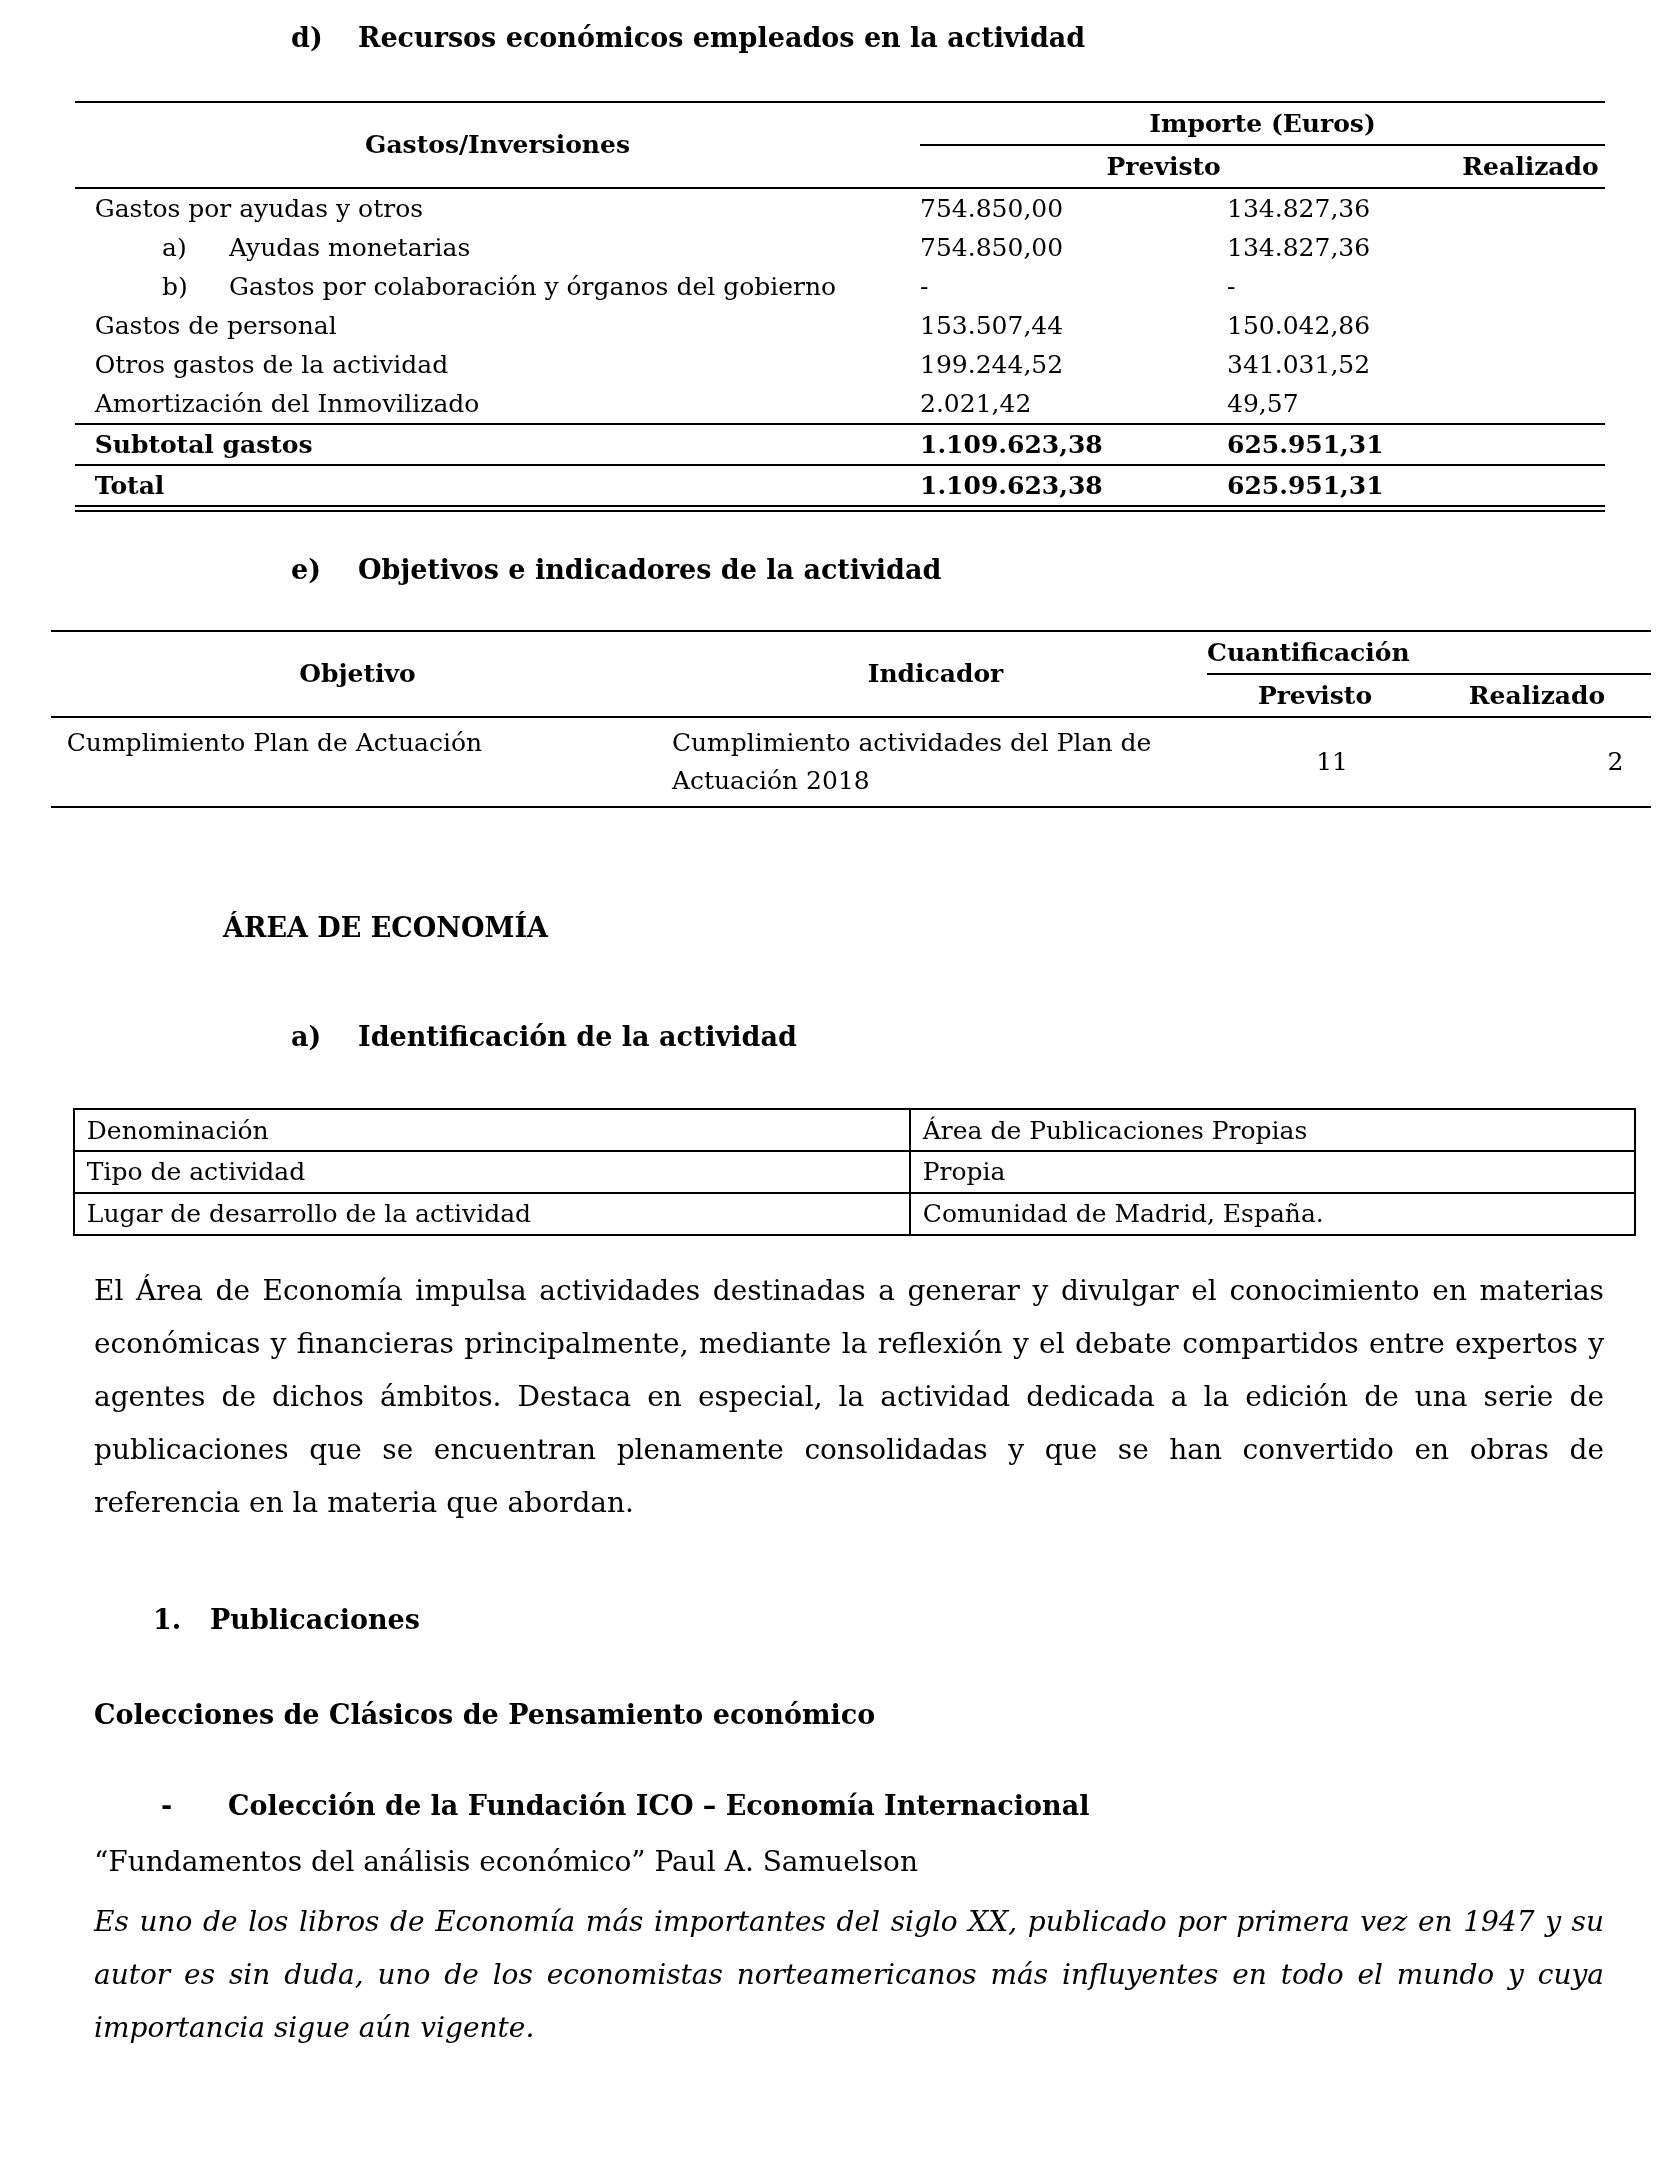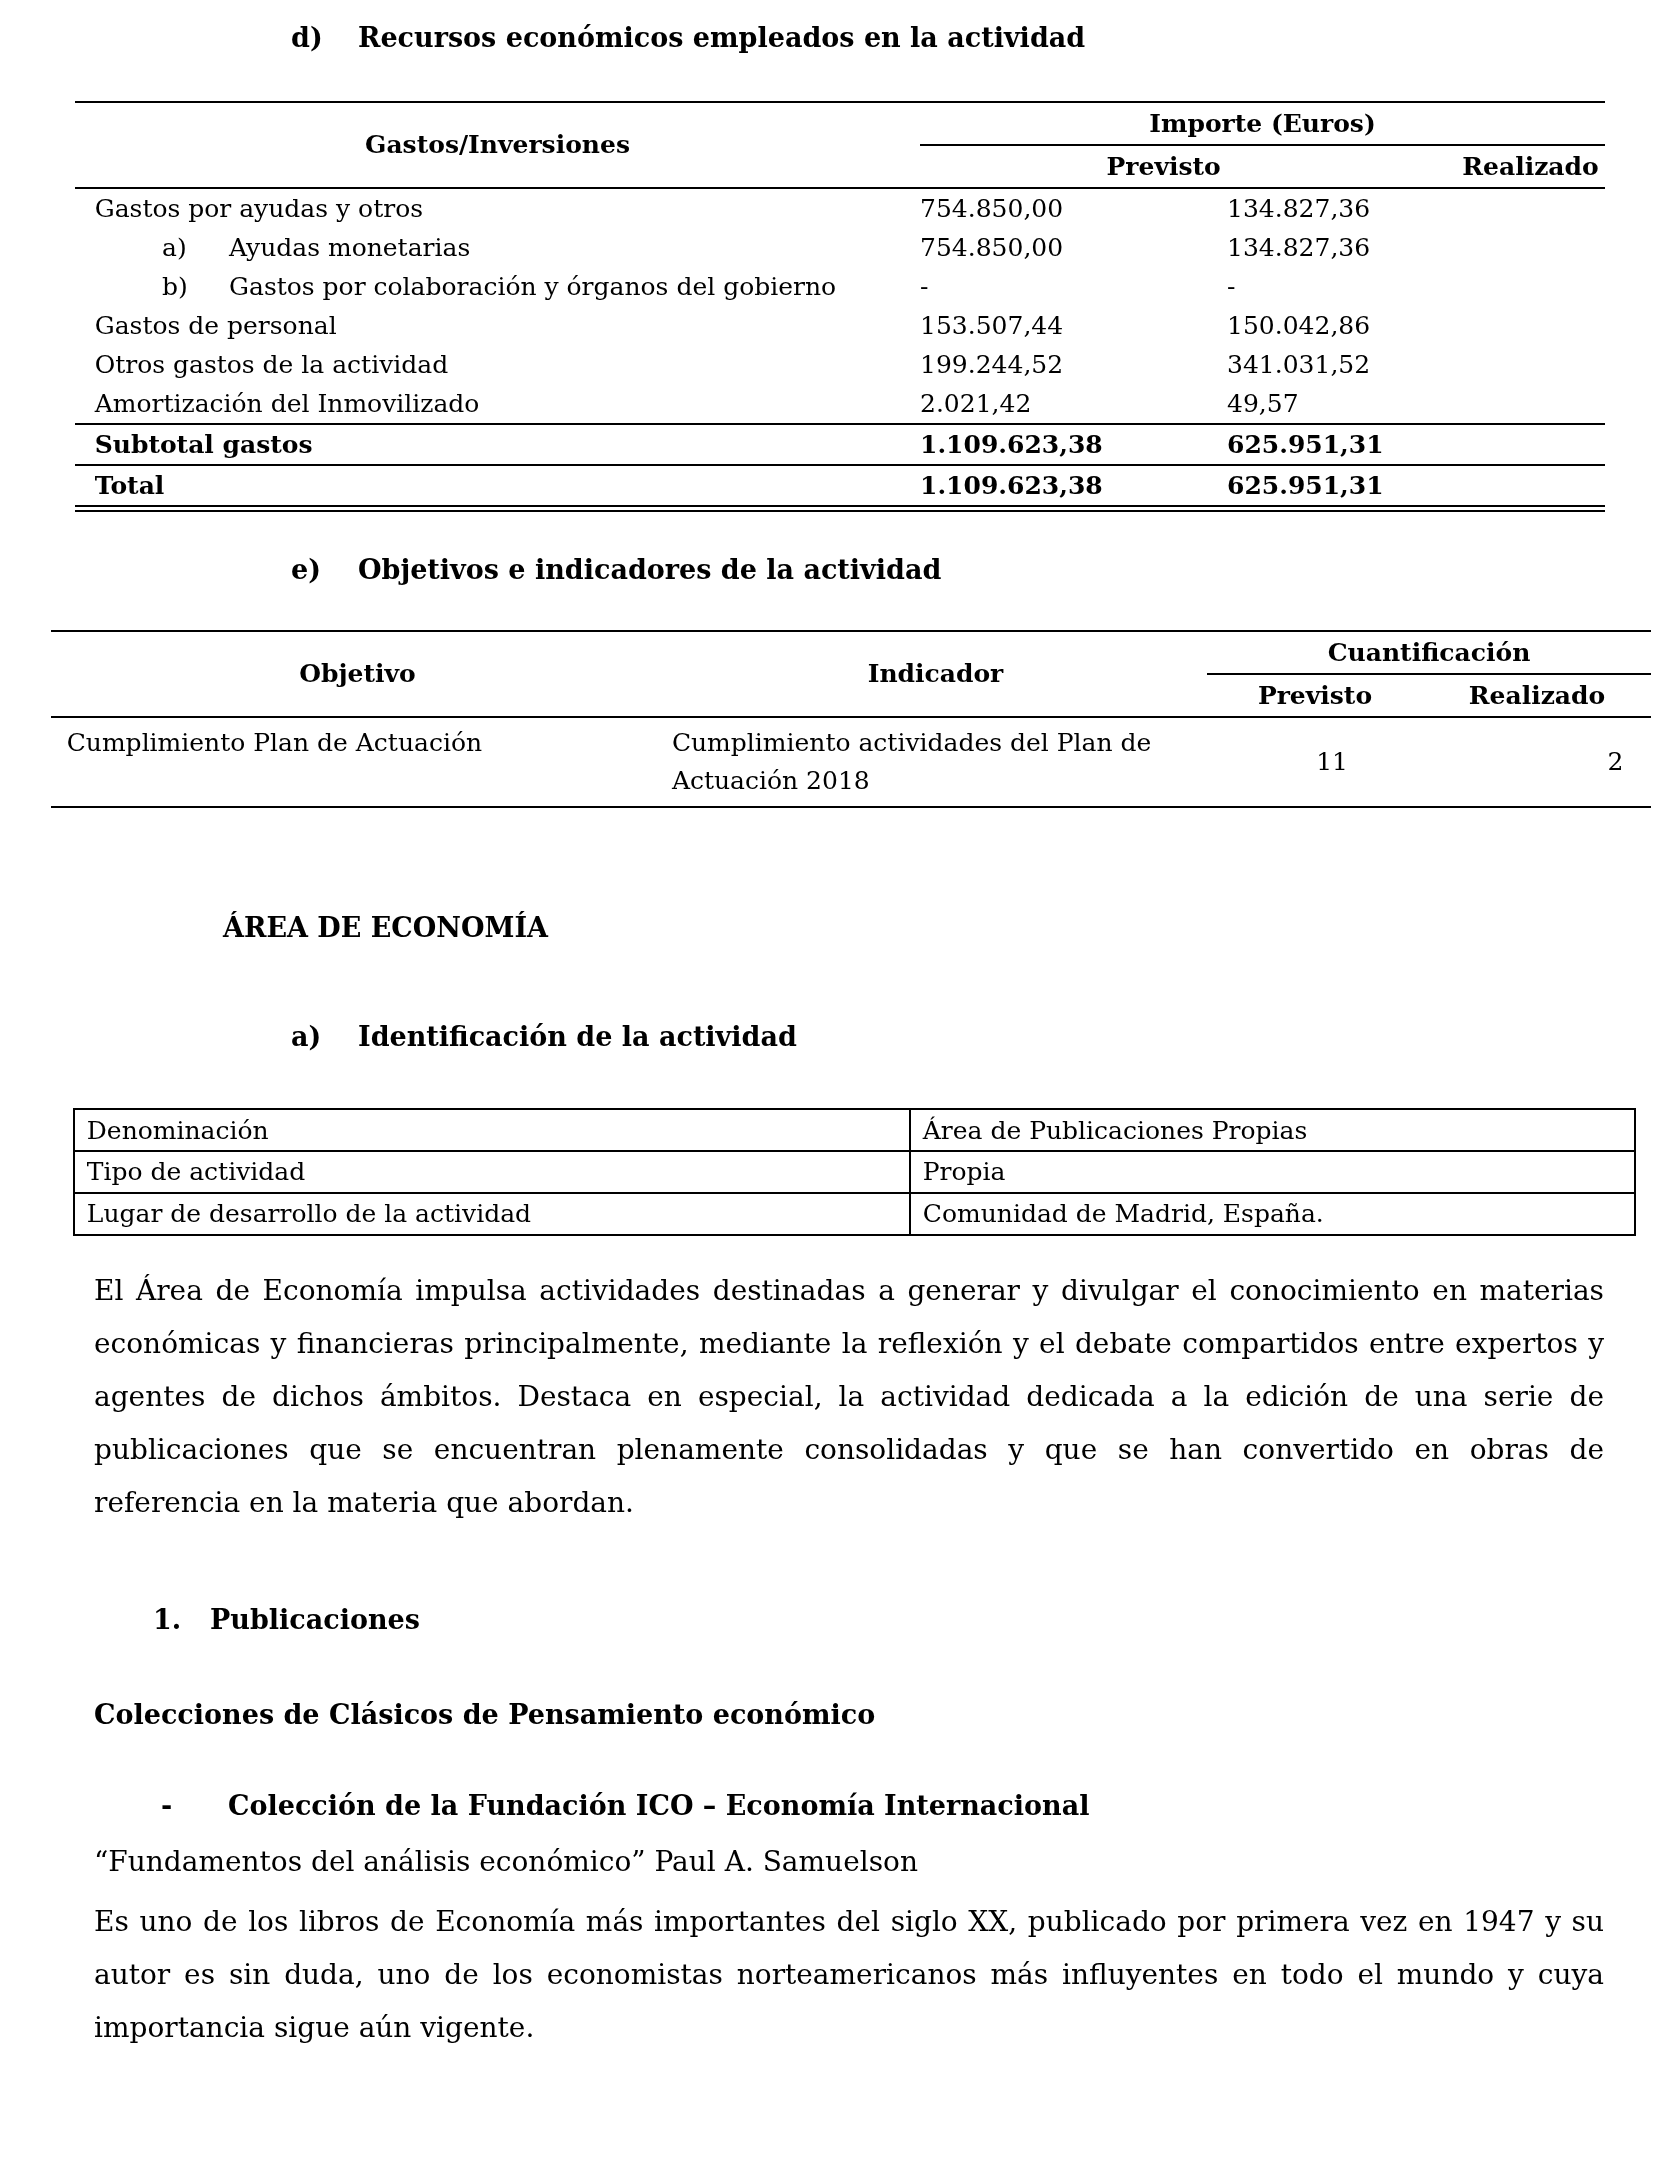--- a/index.html
+++ b/index.html
@@ -50,21 +50,21 @@
   
   .t2 {
     width: 1600px;
     margin: 42px 0 0 51px;
     border-top: 2.4px solid #000;
     border-bottom: 2.4px solid #000;
     font-size: 25px;
   }
   .t2 th { font-weight: bold; line-height: 41px; }
   .t2 th.obj-h, .t2 th.ind-h { text-align: center; vertical-align: middle; border-bottom: 2.4px solid #000; }
-  .t2 th.group-h { text-align: center; border-bottom: 2.4px solid #000; height: 42px; }
+  .t2 th.group-h { text-align: left; border-bottom: 2.4px solid #000; height: 42px; }
   .t2 th.sub-h { text-align: center; border-bottom: 2.4px solid #000; height: 42px; }
   .t2 td { line-height: 38px; vertical-align: middle; padding: 6.3px 0; }
   .t2 td.obj { text-align: left; padding-left: 15.7px; vertical-align: top; }
   .t2 td.ind { text-align: left; padding-left: 7.9px; padding-right: 15.7px; vertical-align: top; }
   .t2 td.num { text-align: right; }
   .t2 td.num.prev { padding-right: 75px; }
   .t2 td.num.real { padding-right: 27.5px; }
 
   
   .t3 {
@@ -84,21 +84,21 @@
   
   .para {
     width: 1510px;
     margin-left: 94px;
     font-size: 28px;
     line-height: 53px;
     text-align: justify;
   }
   .p-intro { margin-top: 28px; }
   .p-book  { margin-top: 11.8px; text-align: left; }
-  .p-desc  { margin-top: 6.3px; }
+  .p-desc  { margin-top: 6.3px; font-style: italic; }
 </style>
 </head>
 <body>
 
 <div class="sec-heading h-d">
   <span class="h-label">d)</span><span>Recursos económicos empleados en la actividad</span>
 </div>
 
 <table class="t1">
   <colgroup>

